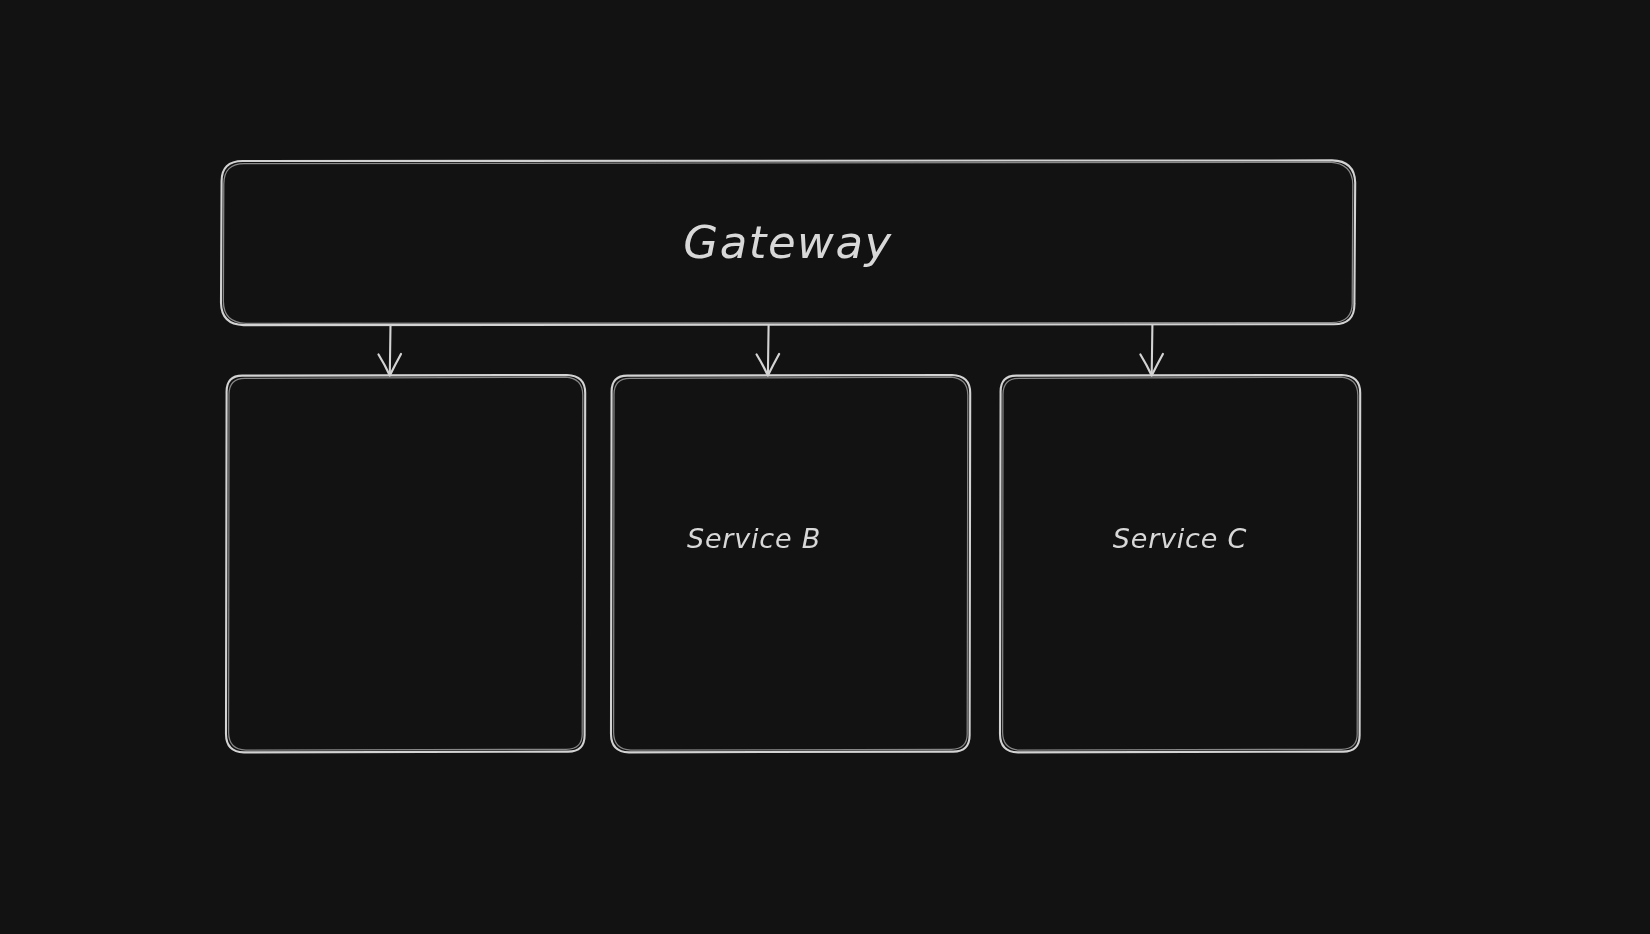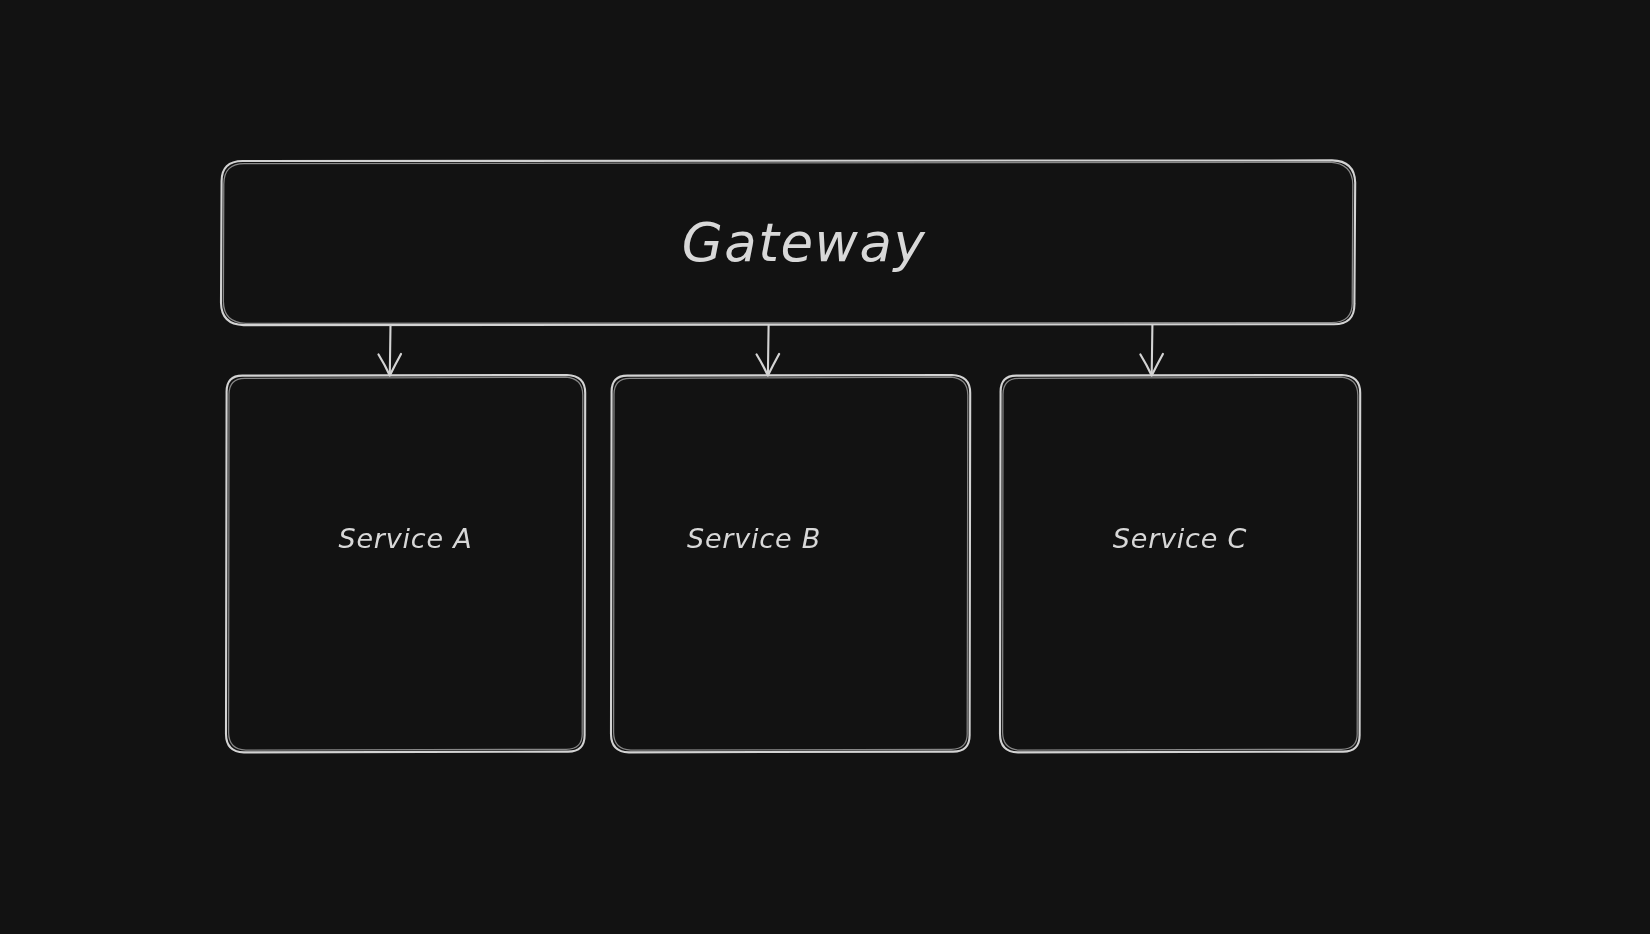--- a/index.html
+++ b/index.html
@@ -36,23 +36,22 @@
     color: #d8d8d8;
     font-family: "DejaVu Sans", "Liberation Sans", sans-serif;
     font-style: italic;
     font-weight: 400;
     letter-spacing: 0.5px;
     white-space: nowrap;
     -webkit-font-smoothing: antialiased;
     user-select: none;
   }
   .label-gateway {
-    font-size: 53px;
+    font-size: 45px;
     letter-spacing: 1.5px;
-    padding-left: 16px;
   }
   .label-service {
     font-size: 27px;
     letter-spacing: 0.8px;
   }
 </style>
 </head>
 <body>
 
 <div id="canvas-root">
@@ -155,19 +154,18 @@
                L 1019.8 750.2
                Q 1002.8 749.6 1002.6 732.6
                L 1003.0 395.4
                Q 1002.6 378.0 1019.4 378.4"></path>
     </g>
 
   </svg>
 
   <div class="node-label label-gateway" style="left:221px; top:160px; width:1134px; height:165px;">Gateway</div>
 
-  <div class="node-label label-service" style="left:226px; top:375px; width:359px; height:327px;">Service A</div>
 
   <div class="node-label label-service" style="left:611px; top:375px; width:286px; height:327px;">Service B</div>
 
   <div class="node-label label-service" style="left:1000px; top:375px; width:360px; height:327px;text-align:right;">Service C</div>
 
 </div>
 
 </body></html>

